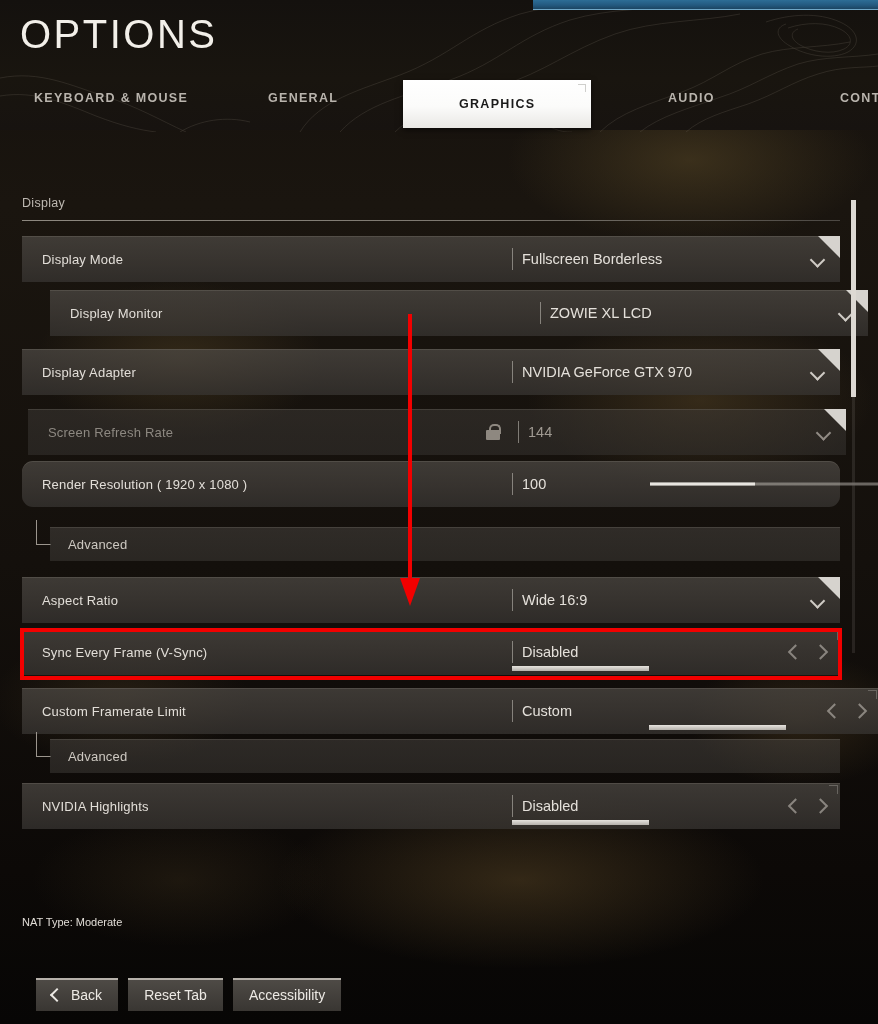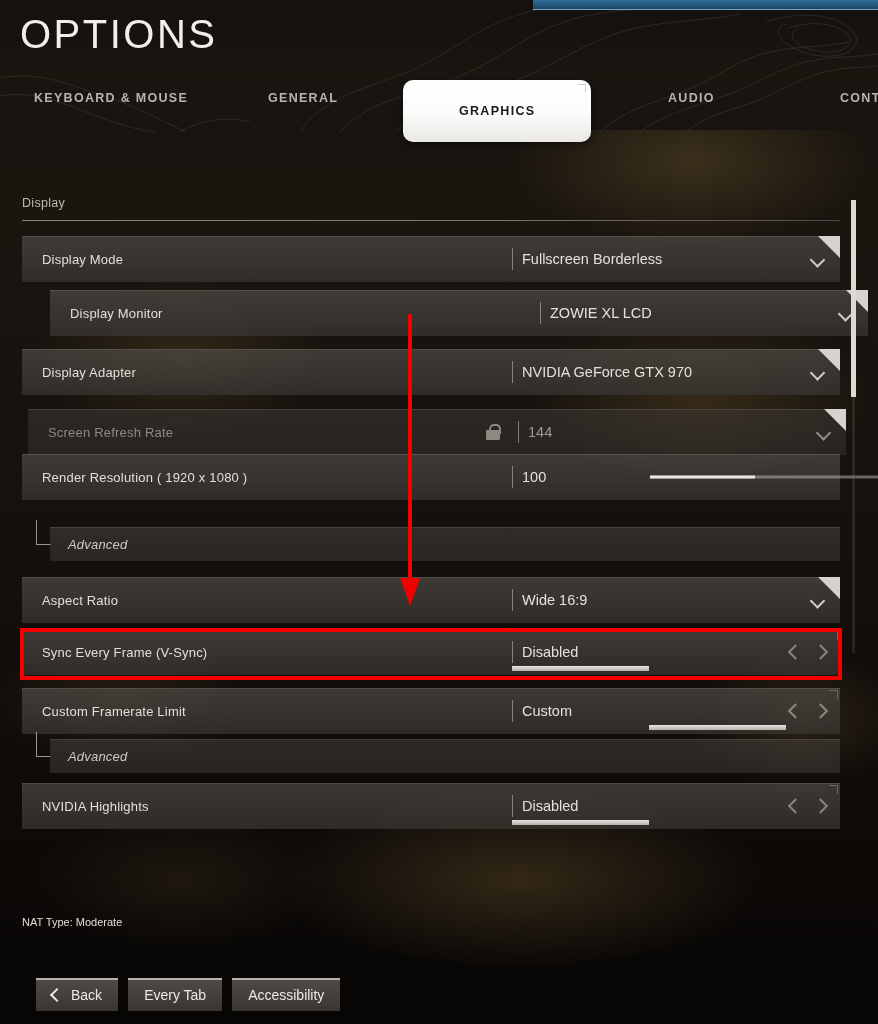--- a/index.html
+++ b/index.html
@@ -63,22 +63,22 @@
     position: absolute; top: 0;
     font-size: 12.5px; font-weight: bold; letter-spacing: 1.3px;
     color: #b9b4ad;
     padding: 8px 6px;
     white-space: nowrap;
     cursor: pointer;
   }
   .tab.active {
     background: linear-gradient(180deg,#ffffff 0%, #fbfbfa 55%, #e9e8e5 100%);
     color: #1a1a1a;
-    padding: 24px 56px;
-    border-radius: 10px;
+    padding: 17px 56px;
+    border-radius: 0;
     box-shadow: 0 2px 6px rgba(0,0,0,.55);
     top: -3px;
   }
   .tab.active::after{
     content:"";
     position:absolute; right:5px; top:4px;
     width:7px;height:7px;
     border-top:1px solid #cfcfcc; border-right:1px solid #cfcfcc;
   }
 
@@ -128,21 +128,21 @@
     border-right:1px solid rgba(190,186,180,.35);
   }
 
   .row-label {
     position: absolute; left: 20px; top: 50%;
     transform: translateY(-50%);
     font-size: 13px; color: #e2ded8; letter-spacing: .2px;
     white-space: nowrap;
   }
   .row.dim .row-label { color: #8d8881; }
-  .row.sub .row-label { font-size: 13px; color: #cdc8c1; left: 18px; font-style: italic; }
+  .row.sub .row-label { font-size: 13px; color: #cdc8c1; left: 18px; }
 
   .row-value-wrap {
     position: absolute; left: 468px; top: 0; right: 0; height: 100%;
   }
   .vsep {
     position: absolute; left: 22px; top: 12px;
     width: 1px; height: 22px;
     background: rgba(200,196,190,.55);
   }
   .row-value {
@@ -355,21 +355,21 @@
         <div class="lock">
           <div class="shackle"></div>
             <div class="body"></div>
         </div>
         <div class="vsep"></div>
         <div class="row-value">144</div>
       </div>
       <div class="chev"></div>
     </div>
 
-    <div class="row" style="top:226px;">
+    <div class="row" style="top:233px;border-radius:11px;">
       <div class="row-label">Render Resolution ( 1920 x 1080 )</div>
       <div class="row-value-wrap">
         <div class="vsep"></div>
         <div class="row-value">100</div>
         <div class="slider">
           <div class="fill" style="width:38%;"></div>
         </div>
       </div>
     </div>
 
@@ -393,21 +393,21 @@
         <div class="vsep"></div>
         <div class="row-value">Disabled</div>
         <div class="optbar" style="left:22px; width:137px;"></div>
       </div>
       <div class="arrows">
         <div class="arrow left"></div>
         <div class="arrow right"></div>
       </div>
     </div>
 
-    <div class="row stepper" style="top:460px;">
+    <div class="row stepper" style="top:460px;padding-left:39px;">
       <div class="row-label">Custom Framerate Limit</div>
       <div class="row-value-wrap">
         <div class="vsep"></div>
         <div class="row-value">Custom</div>
         <div class="optbar" style="left:159px; width:137px;"></div>
       </div>
       <div class="arrows">
         <div class="arrow left"></div>
         <div class="arrow right"></div>
       </div>
@@ -439,21 +439,21 @@
 <div id="scroll-thumb"></div>
 
 <div id="nat">NAT Type: Moderate</div>
 
 <div id="buttons">
   <div class="btn">
     <span class="back-caret"></span>
     <span>Back</span>
   </div>
   <div class="btn">
-    <span>Every Tab</span>
+    <span>Reset Tab</span>
   </div>
   <div class="btn">
     <span>Accessibility</span>
   </div>
 </div>
 
 <svg id="anno-arrow" viewBox="0 0 28 292">
   <line x1="14" y1="0" x2="14" y2="268" stroke="#f20000" stroke-width="4"></line>
   <polygon points="14,292 4,264 24,264" fill="#f20000"></polygon>
 </svg>

